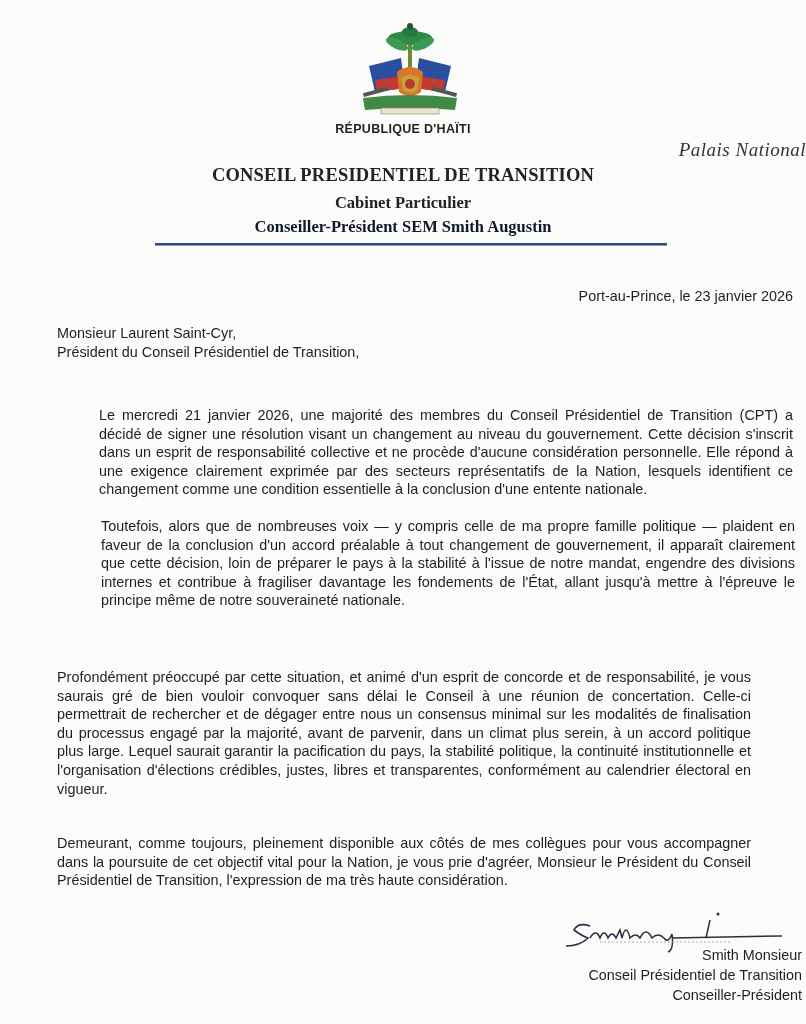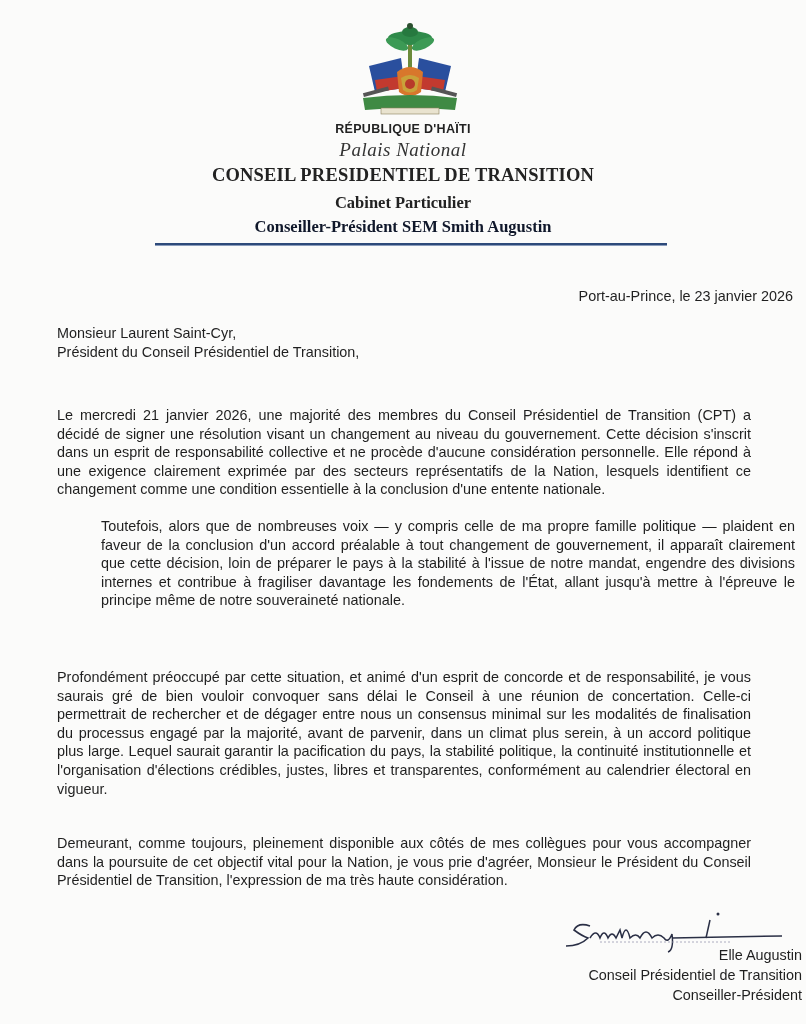--- a/index.html
+++ b/index.html
@@ -13,21 +13,21 @@
   .page { position: absolute; left: 0; top: 0; width: 806px; height: 1024px; padding-left: 44px; }
 
   
   .emblem { position: absolute; left: 355px; top: 22px; width: 110px; height: 100px; }
   .republic {
     position: absolute; left: 0; width: 806px; top: 122px; text-align: center;
     font-family: "Liberation Sans", sans-serif; font-weight: bold; font-size: 12.5px; letter-spacing: 0.3px;
     color: #222;
   }
   .palais {
-    position: absolute; left: 0; width: 806px; top: 139px; text-align: center;
+    position: absolute; left: 0; width: 806px; top: 139px; text-align: right;
     font-family: "Liberation Serif", serif; font-style: italic; font-size: 19px; color: #333;
     letter-spacing: 0.5px;
   }
   .h-title {
     position: absolute; left: 0; width: 806px; top: 165px; text-align: center;
     font-family: "Liberation Serif", serif; font-weight: bold; font-size: 18.5px; color: #222;
     letter-spacing: 0.2px;
   }
   .h-sub {
     position: absolute; left: 0; width: 806px; top: 193px; text-align: center;
@@ -42,21 +42,21 @@
     background: #2d4a7a; border-bottom: 1px solid #8a9cbb;
   }
 
   
   .txt { font-size: 14.4px; line-height: 18.6px; color: #1f1f1f; }
   .date { position: absolute; right: 57px; top: 287px; text-align: left; }
   .addressee { position: absolute; left: 57px; top: 324px; }
   .para {
     position: absolute; left: 57px; width: 694px; text-align: justify;
   }
-  .p1 { top: 406px; }
+  .p1 { top: 406px; margin-left: 42px; }
   .p2 { top: 517px; margin-left: 44px; }
   .p3 { top: 668px; }
   .p4 { top: 834px; }
 
   
   .signature { position: absolute; left: 560px; top: 908px; width: 230px; height: 50px; }
   .sig-block { position: absolute; right: 48px; top: 945px; text-align: right; }
   .sig-block div { line-height: 20px; }
 </style>
 </head>
@@ -111,17 +111,17 @@
   <svg class="signature" viewBox="0 0 230 50">
     <path d="M30 18 Q18 14 14 22 Q22 28 28 30 Q20 38 6 38" fill="none" stroke="#2a2f45" stroke-width="1.6"></path>
     <path d="M30 30 Q36 20 40 30 Q44 20 48 30 Q52 22 56 30 L60 22 L62 30 Q66 14 70 30 Q76 24 80 30 Q86 18 92 30 Q98 24 104 30 Q108 36 112 26 Q114 42 108 44" fill="none" stroke="#2a2f45" stroke-width="1.5"></path>
     <path d="M112 30 L222 28" fill="none" stroke="#2a2f45" stroke-width="1.5"></path>
     <path d="M150 12 L146 30" fill="none" stroke="#2a2f45" stroke-width="1.5"></path>
     <circle cx="158" cy="6" r="1.5" fill="#2a2f45"></circle>
     <path d="M40 34 L170 34" fill="none" stroke="#9a9ab0" stroke-width="0.8" stroke-dasharray="2 2"></path>
   </svg>
 
   <div class="txt sig-block">
-    <div>Elle Augustin</div>
+    <div>Smith Monsieur</div>
     <div>Conseil Présidentiel de Transition</div>
     <div>Conseiller-Président</div>
   </div>
 </div>
 
 </body></html>

